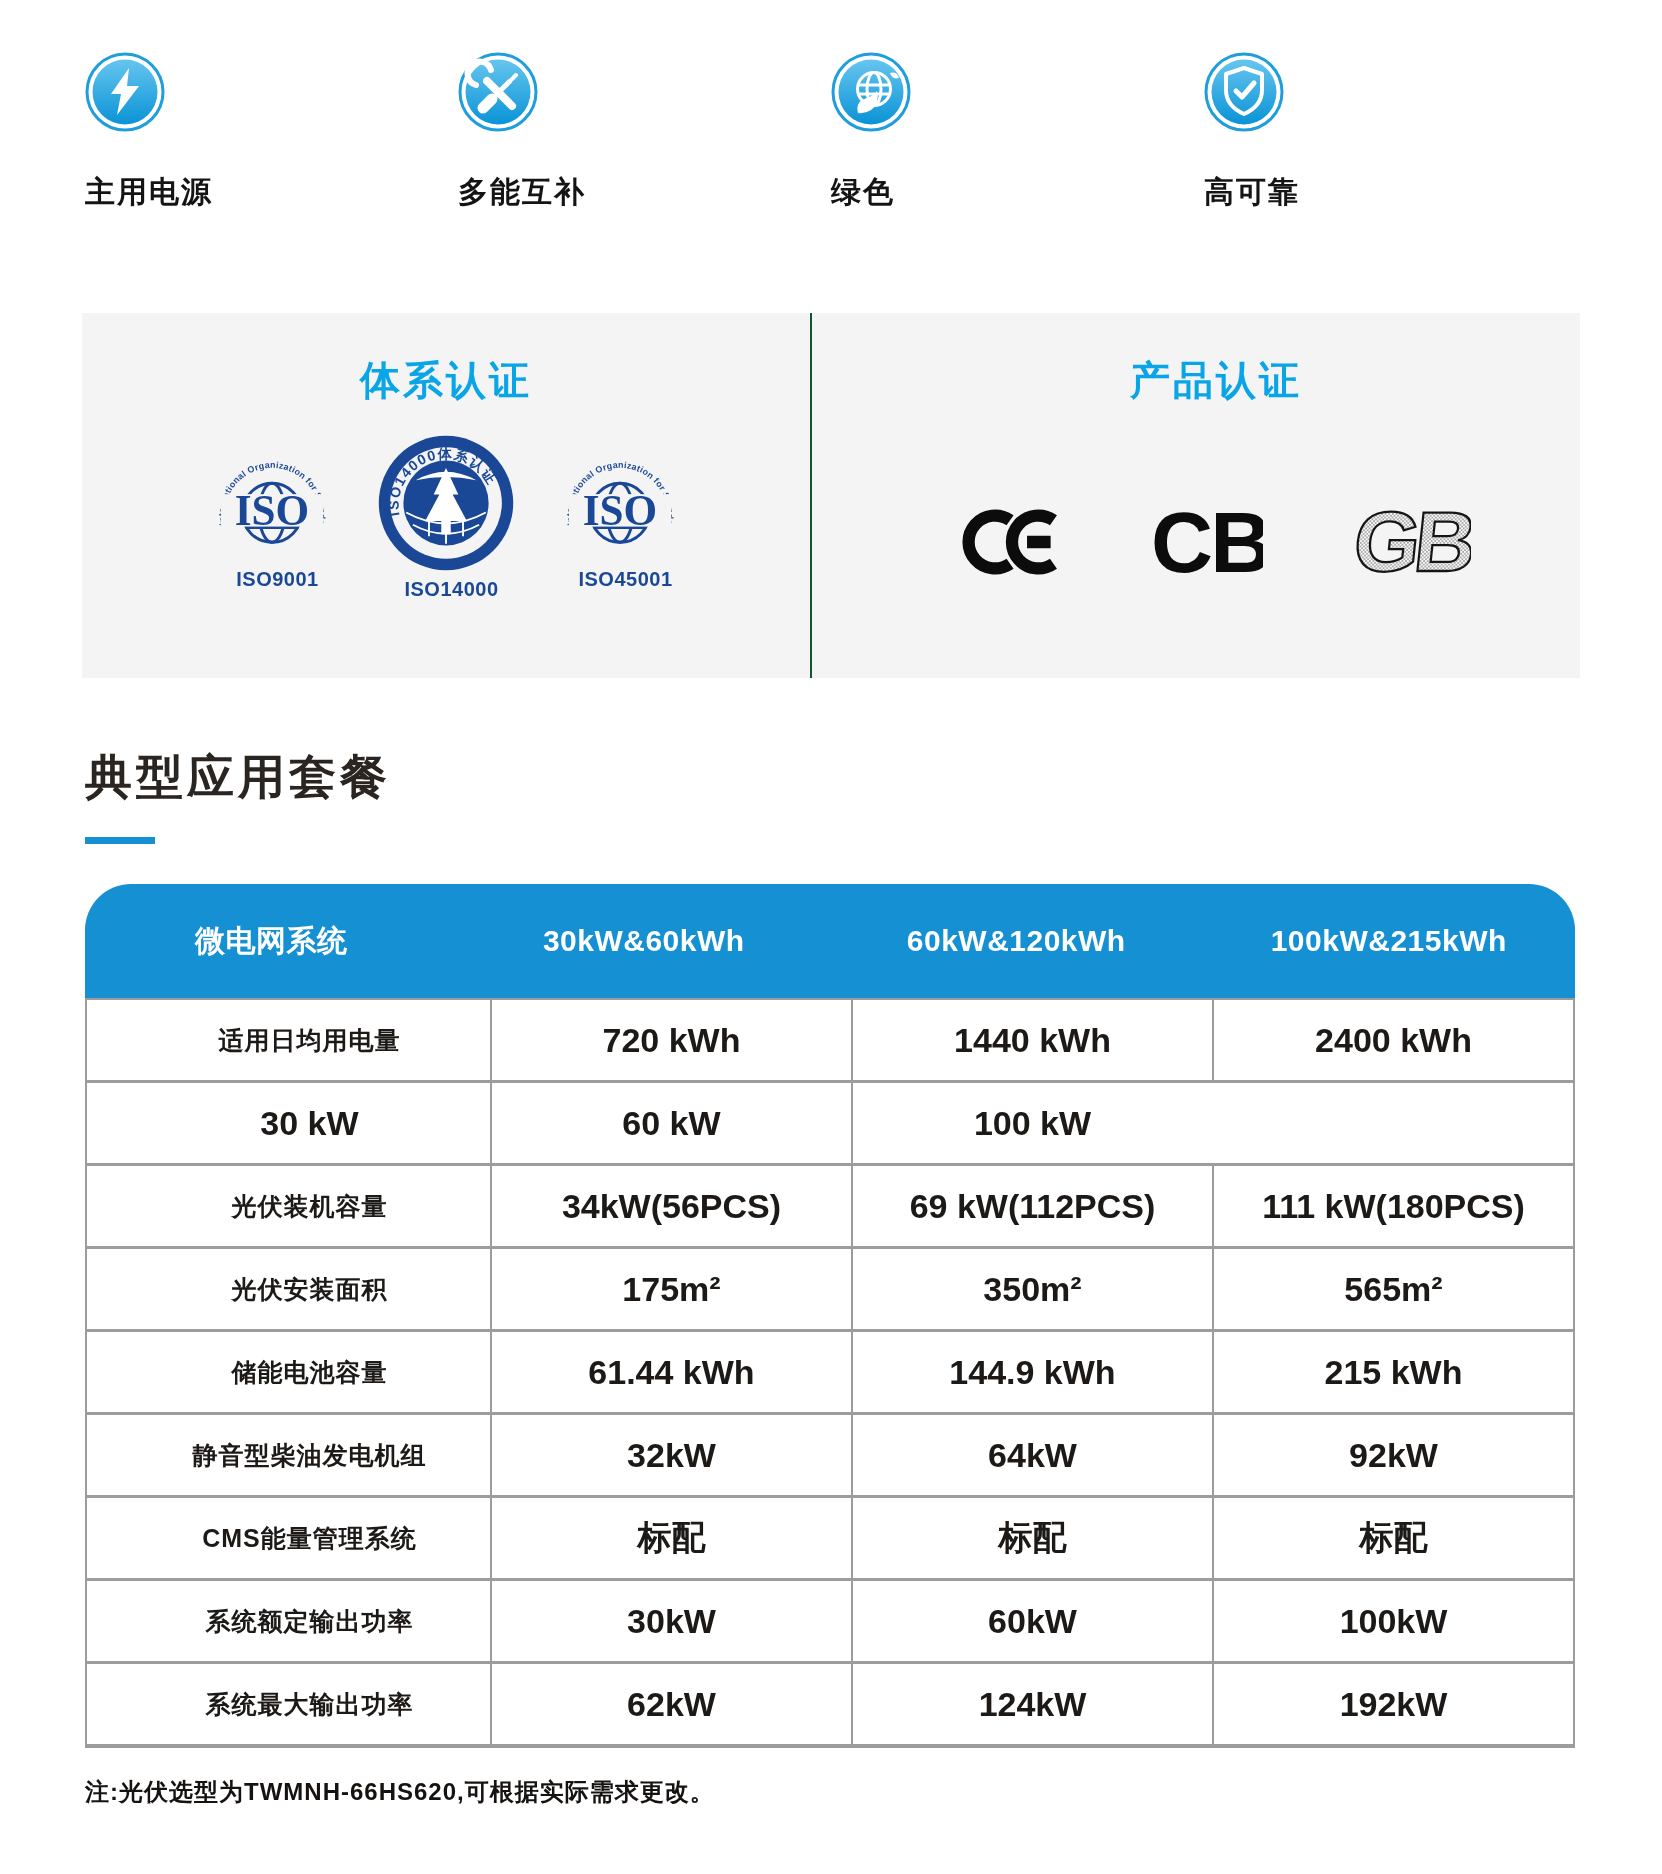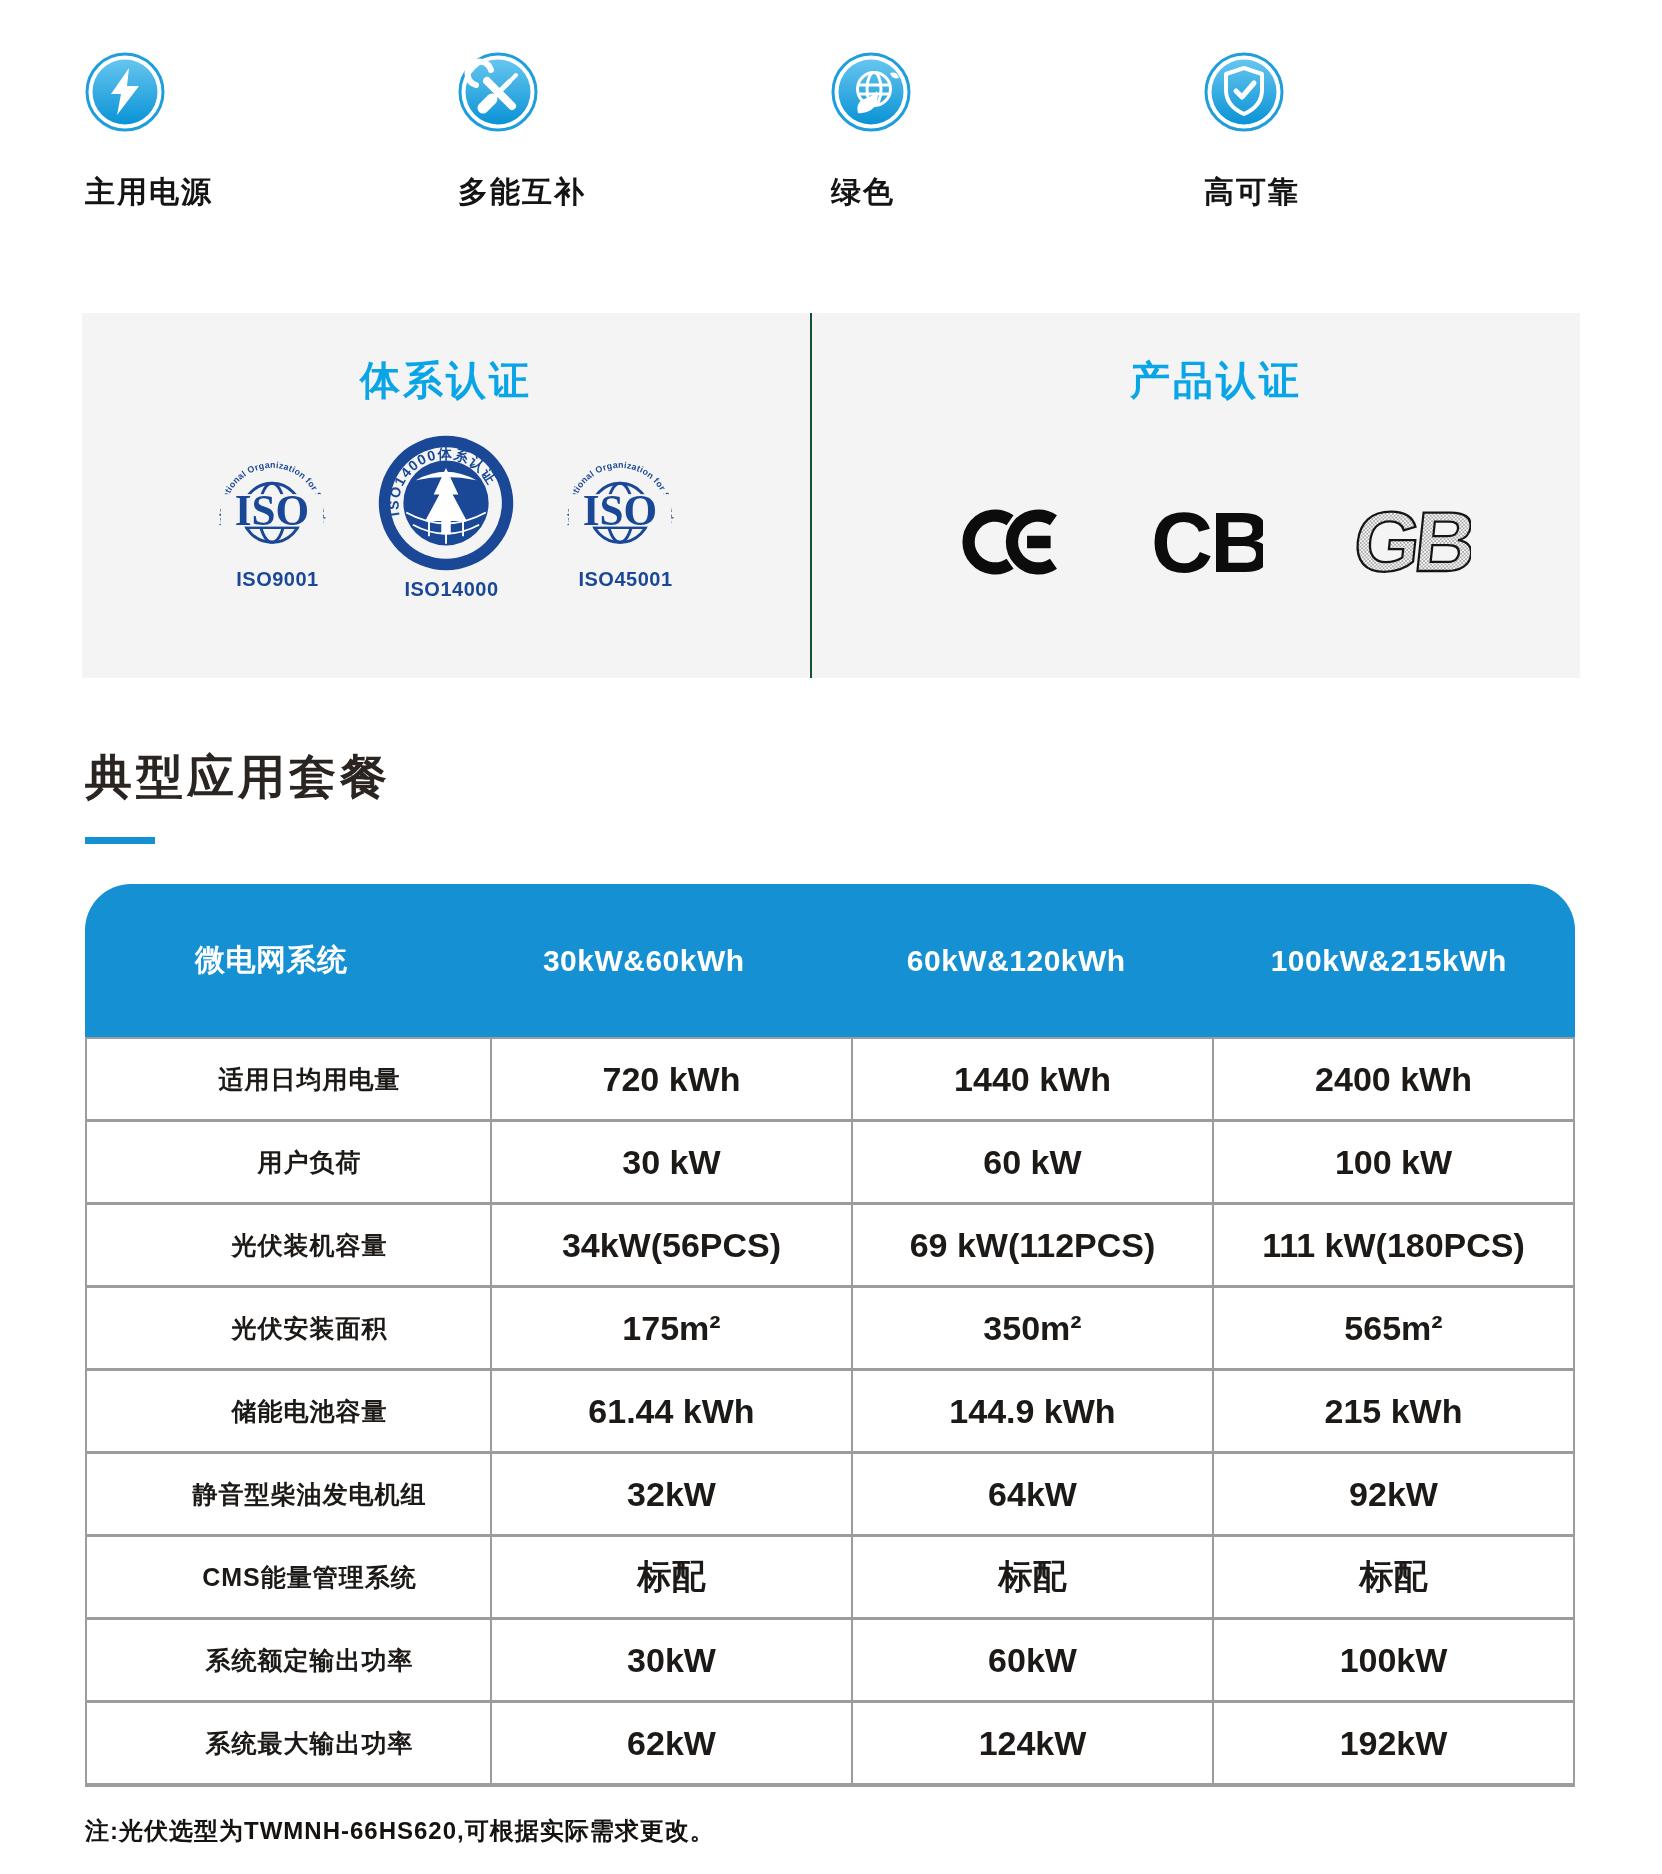--- a/index.html
+++ b/index.html
@@ -24,21 +24,21 @@
   .badge-label { font-size:20px; font-weight:800; color:#1a4896; margin-top:4px; letter-spacing:0.5px;margin-left:11px; }
   .product-logos { display:flex; align-items:center; gap:90px; margin-top:96px; }
 
   
   .section-block { margin:68px 85px 0 85px; }
   .section-title { font-size:47px; font-weight:900; color:#2b2522; letter-spacing:4px; }
   .title-underline { width:70px; height:7px; background:#1590d2; margin-top:28px; }
 
   
   .spec-table { margin:40px 85px 0 85px; width:1490px; }
-  .thead { background:#1590d2; border-radius:46px 46px 0 0; height:153px;
+  .thead { background:#1590d2; border-radius:46px 46px 0 0; height:114px;
            display:grid; grid-template-columns:25% 25% 25% 25%; align-items:center; }
   .th { text-align:center; color:#ffffff; font-size:30px; font-weight:800; letter-spacing:0.5px; }
   .tbody { border:2px solid #9c9c9c; border-bottom-width:4px; }
   .trow { display:grid; grid-template-columns:25% 25% 25% 25%; height:80px;padding-left:42px; }
   .trow + .trow { border-top:3px solid #9c9c9c; }
   .tcell { display:flex; align-items:center; justify-content:center; font-size:34px; color:#1c1917; }
   .tcell:not(:first-child) { border-left:2px solid #9c9c9c; }
   .tcell.rlabel { font-weight:800; font-size:25px; letter-spacing:1px; }
   .tcell.rvalue { font-weight:600; }
 
@@ -221,21 +221,20 @@
     <div class="th">100kW&amp;215kWh</div>
   </div>
   <div class="tbody">
       <div class="trow">
         <div class="tcell rlabel">适用日均用电量</div>
         <div class="tcell rvalue">720 kWh</div>
         <div class="tcell rvalue">1440 kWh</div>
         <div class="tcell rvalue">2400 kWh</div>
       </div>
       <div class="trow">
-        <div class="tcell rlabel">用户负荷</div>
         <div class="tcell rvalue">30 kW</div>
         <div class="tcell rvalue">60 kW</div>
         <div class="tcell rvalue">100 kW</div>
       </div>
       <div class="trow">
         <div class="tcell rlabel">光伏装机容量</div>
         <div class="tcell rvalue">34kW(56PCS)</div>
         <div class="tcell rvalue">69 kW(112PCS)</div>
         <div class="tcell rvalue">111 kW(180PCS)</div>
       </div>

